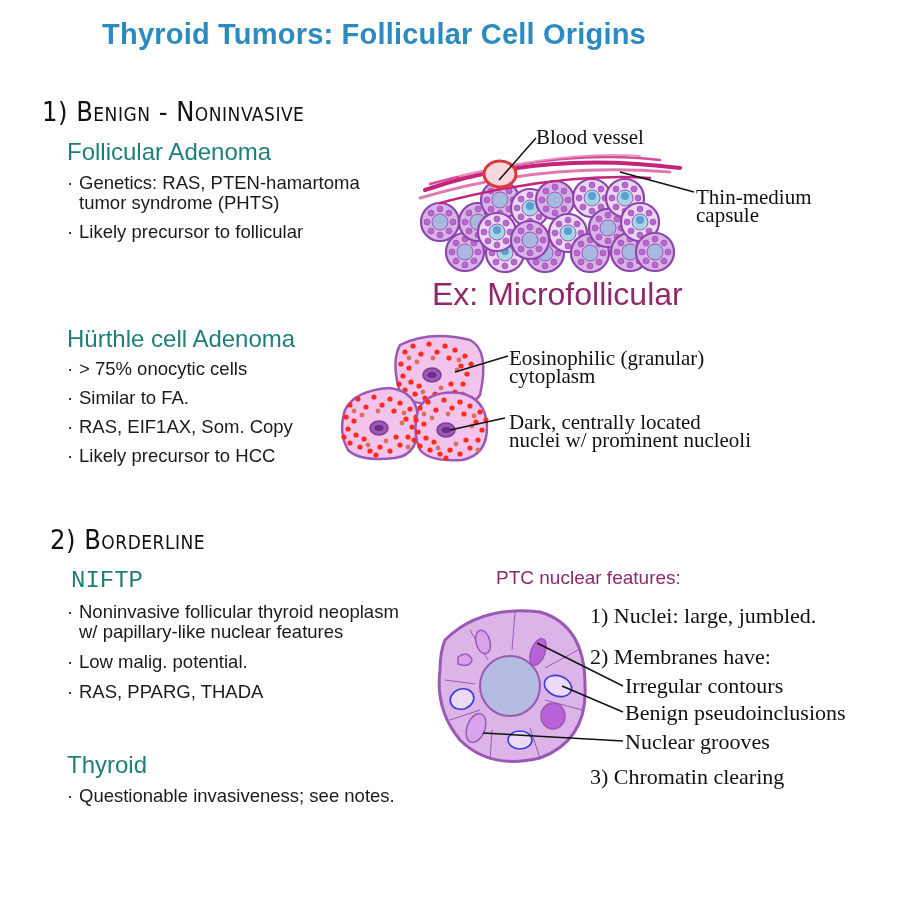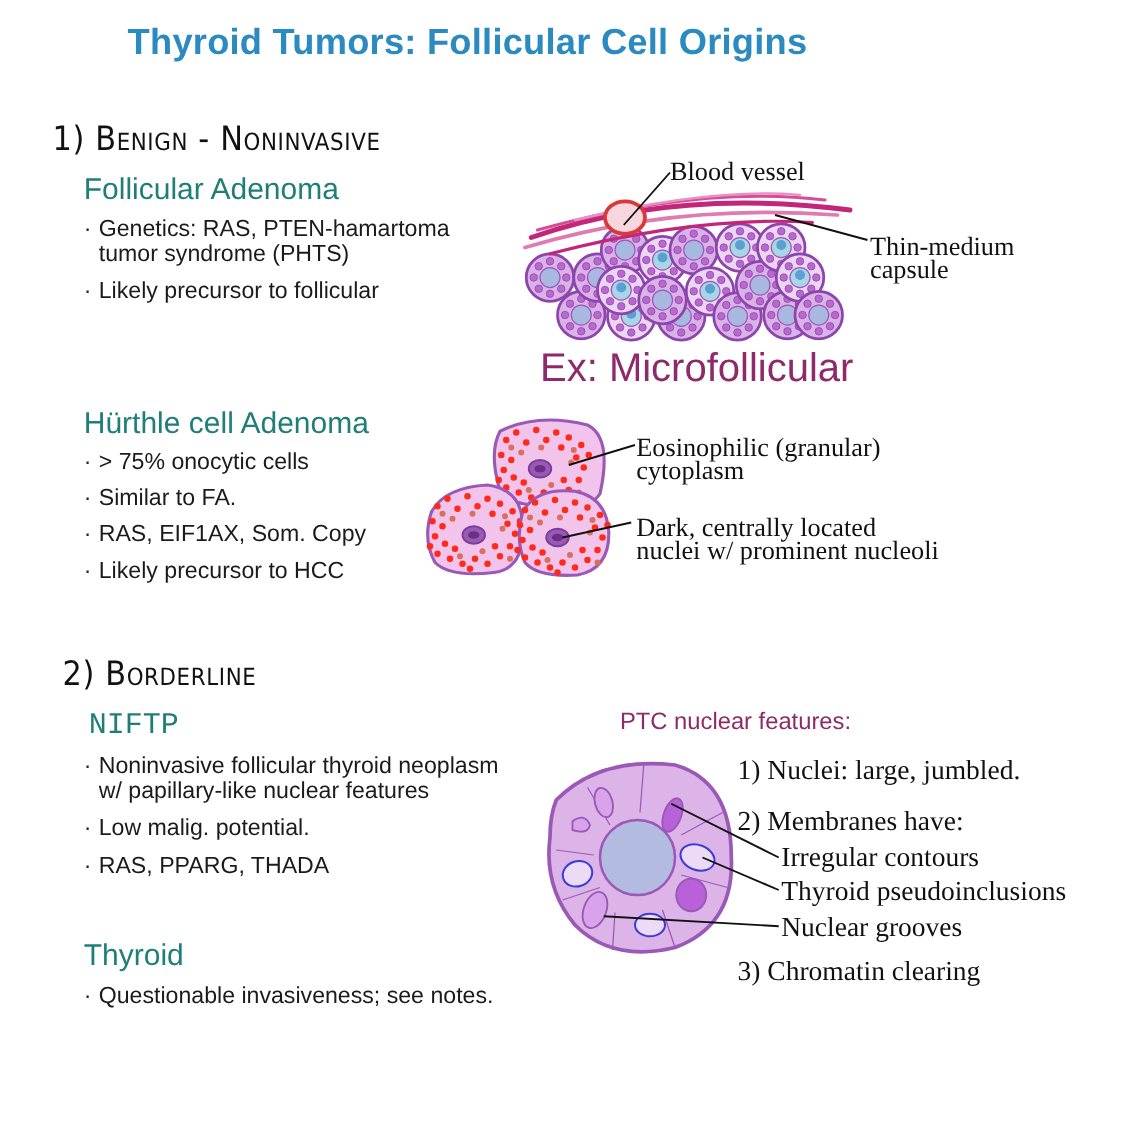--- a/index.html
+++ b/index.html
@@ -213,15 +213,15 @@
 <div class="abs bul" style="left:67px; top:652px;"><span class="dot">·</span><span>Low malig. potential.</span></div>
 <div class="abs bul" style="left:67px; top:682px;"><span class="dot">·</span><span>RAS, PPARG, THADA</span></div>
 
 <div class="abs subhead" style="left:67px; top:751px;">Thyroid</div>
 <div class="abs bul" style="left:67px; top:786px;"><span class="dot">·</span><span>Questionable invasiveness; see notes.</span></div>
 
 <div class="abs ptc-head" style="left:496px; top:567px;">PTC nuclear features:</div>
 <div class="abs serif" style="left:590px; top:603px; font-size:22px;">1) Nuclei: large, jumbled.</div>
 <div class="abs serif" style="left:590px; top:644px; font-size:22px;">2) Membranes have:</div>
 <div class="abs serif" style="left:625px; top:673px; font-size:22px;">Irregular contours</div>
-<div class="abs serif" style="left:625px; top:700px; font-size:22px;">Thyroid pseudoinclusions</div>
+<div class="abs serif" style="left:625px; top:700px; font-size:22px;">Benign pseudoinclusions</div>
 <div class="abs serif" style="left:625px; top:729px; font-size:22px;">Nuclear grooves</div>
 <div class="abs serif" style="left:590px; top:764px; font-size:22px;">3) Chromatin clearing</div>
 
 </body></html>

